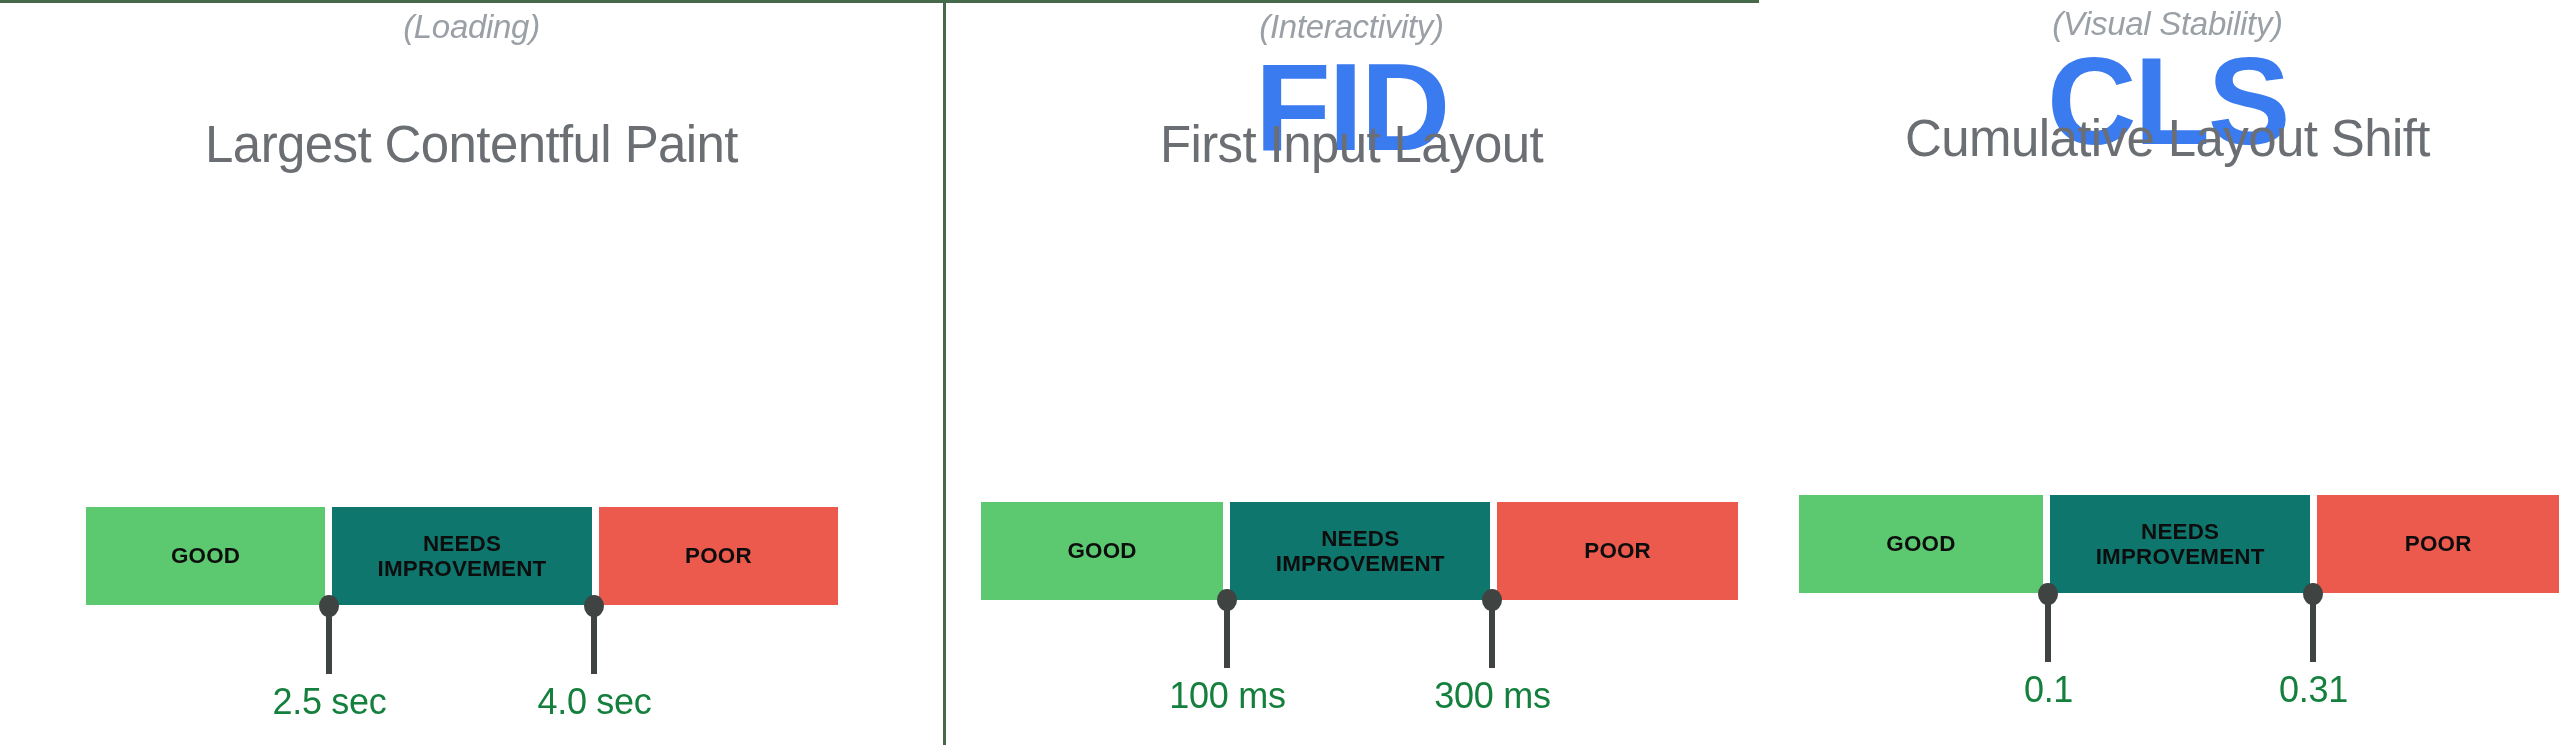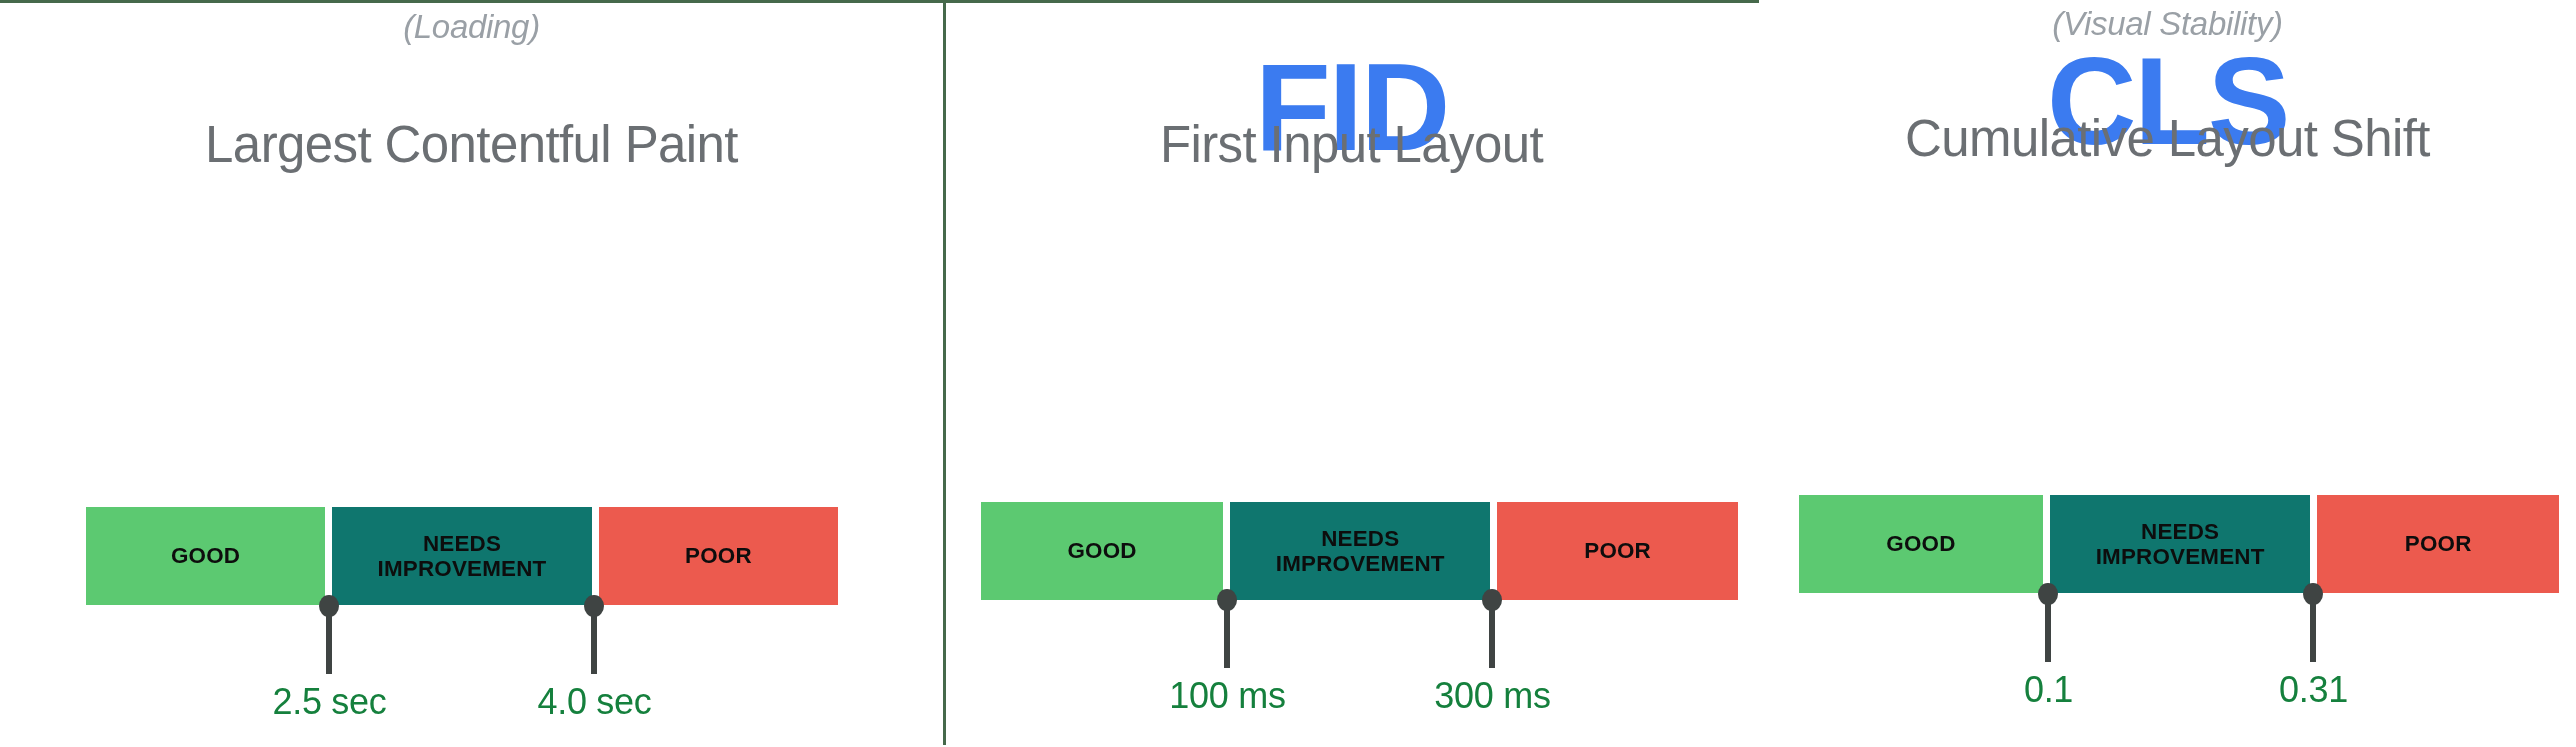--- a/index.html
+++ b/index.html
@@ -174,20 +174,21 @@
 
     <div class="marker" style="left:594px; top:605px;">
       <div class="dot"></div>
       <div class="stem"></div>
       <div class="mlabel">4.0 sec</div>
     </div>
   </div>
 
   <div class="panel" style="left:945px; width:813px;">
 
+    <div class="kicker" style="top:8px;">(Interactivity)</div>
 
     <div class="acronym" style="top:45px;">FID</div>
 
     <div class="fullname" style="top:115px;">First Input Layout</div>
 
     <div class="bar" style="left:36px; top:502px; width:757px;">
       <div class="seg good" style="width:32.6%;">GOOD</div>
       <div class="seg needs" style="width:35.0%;">
         <span>
           <span>NEEDS</span><br>

